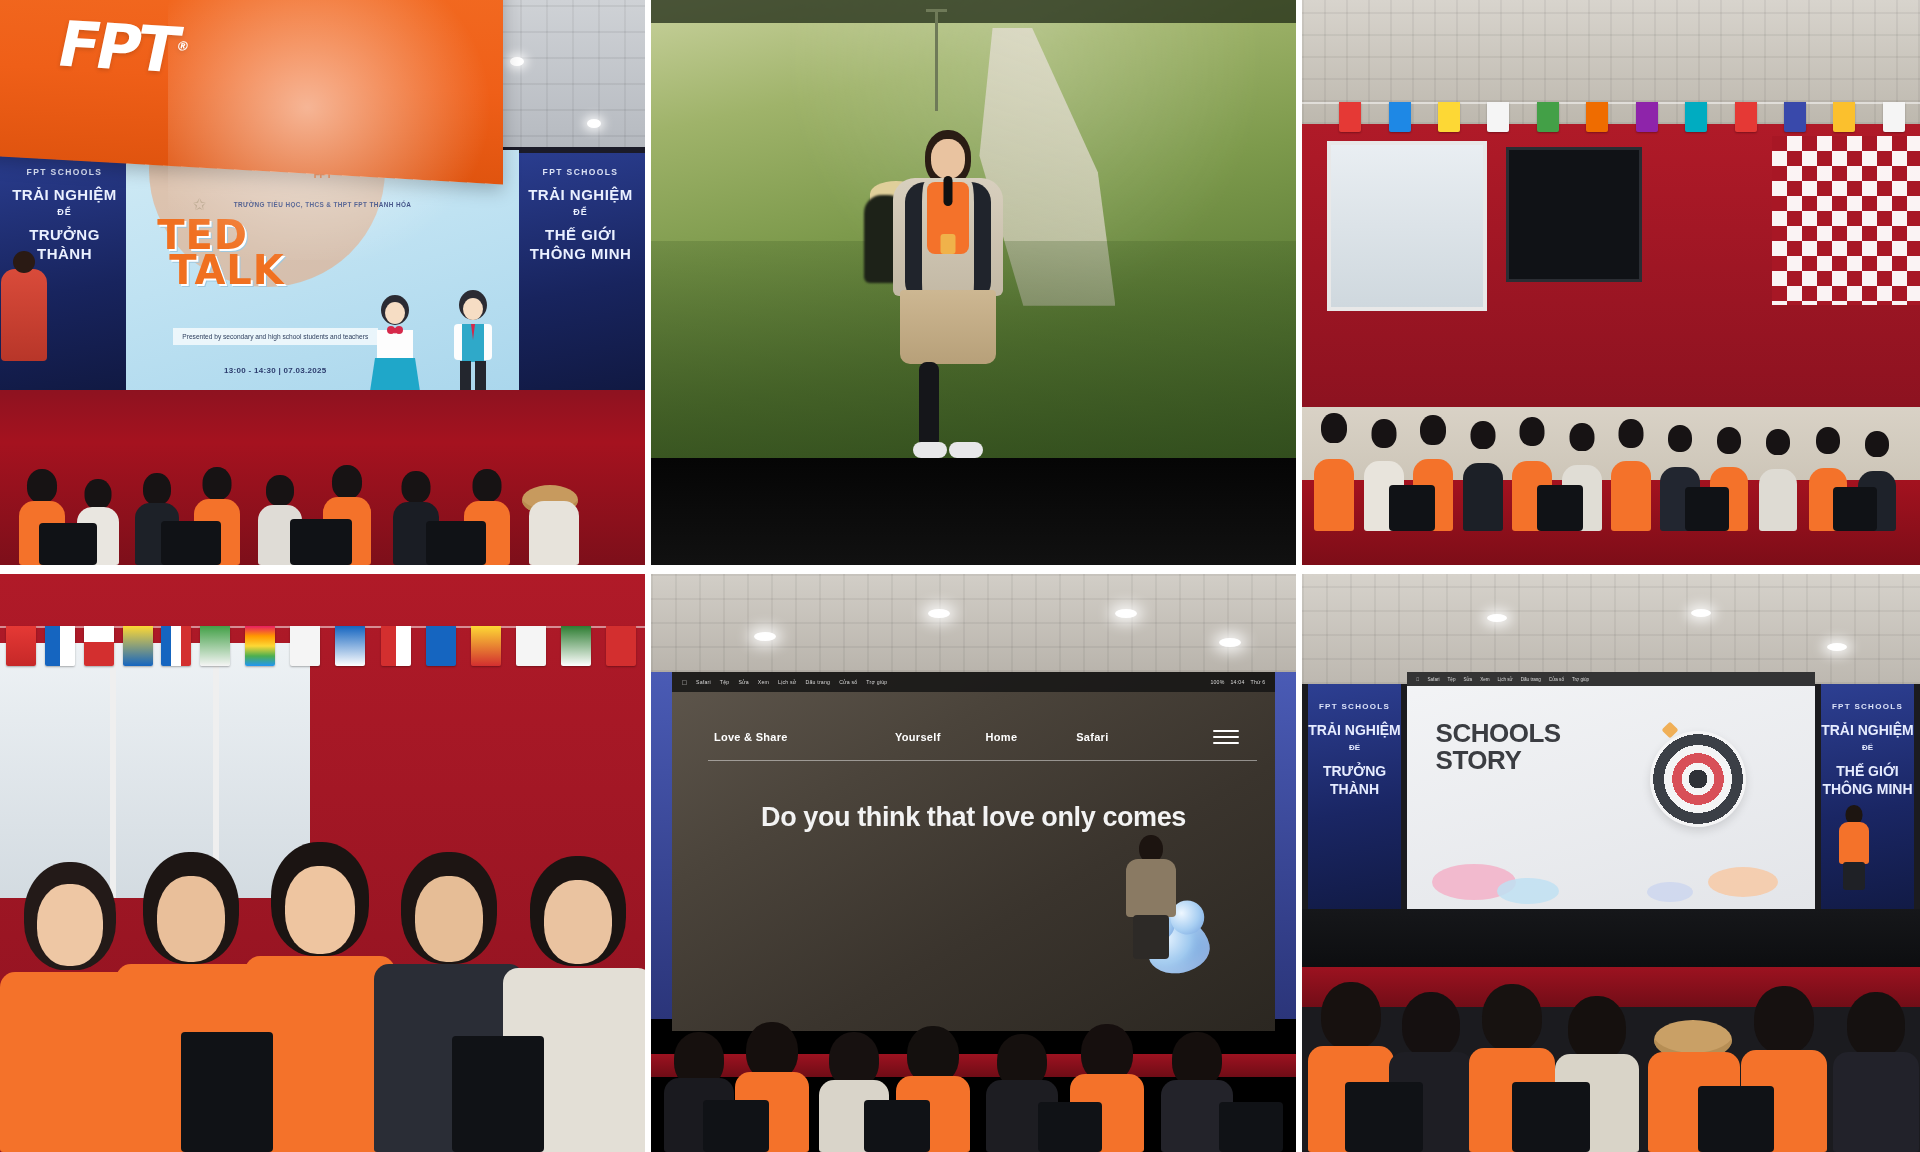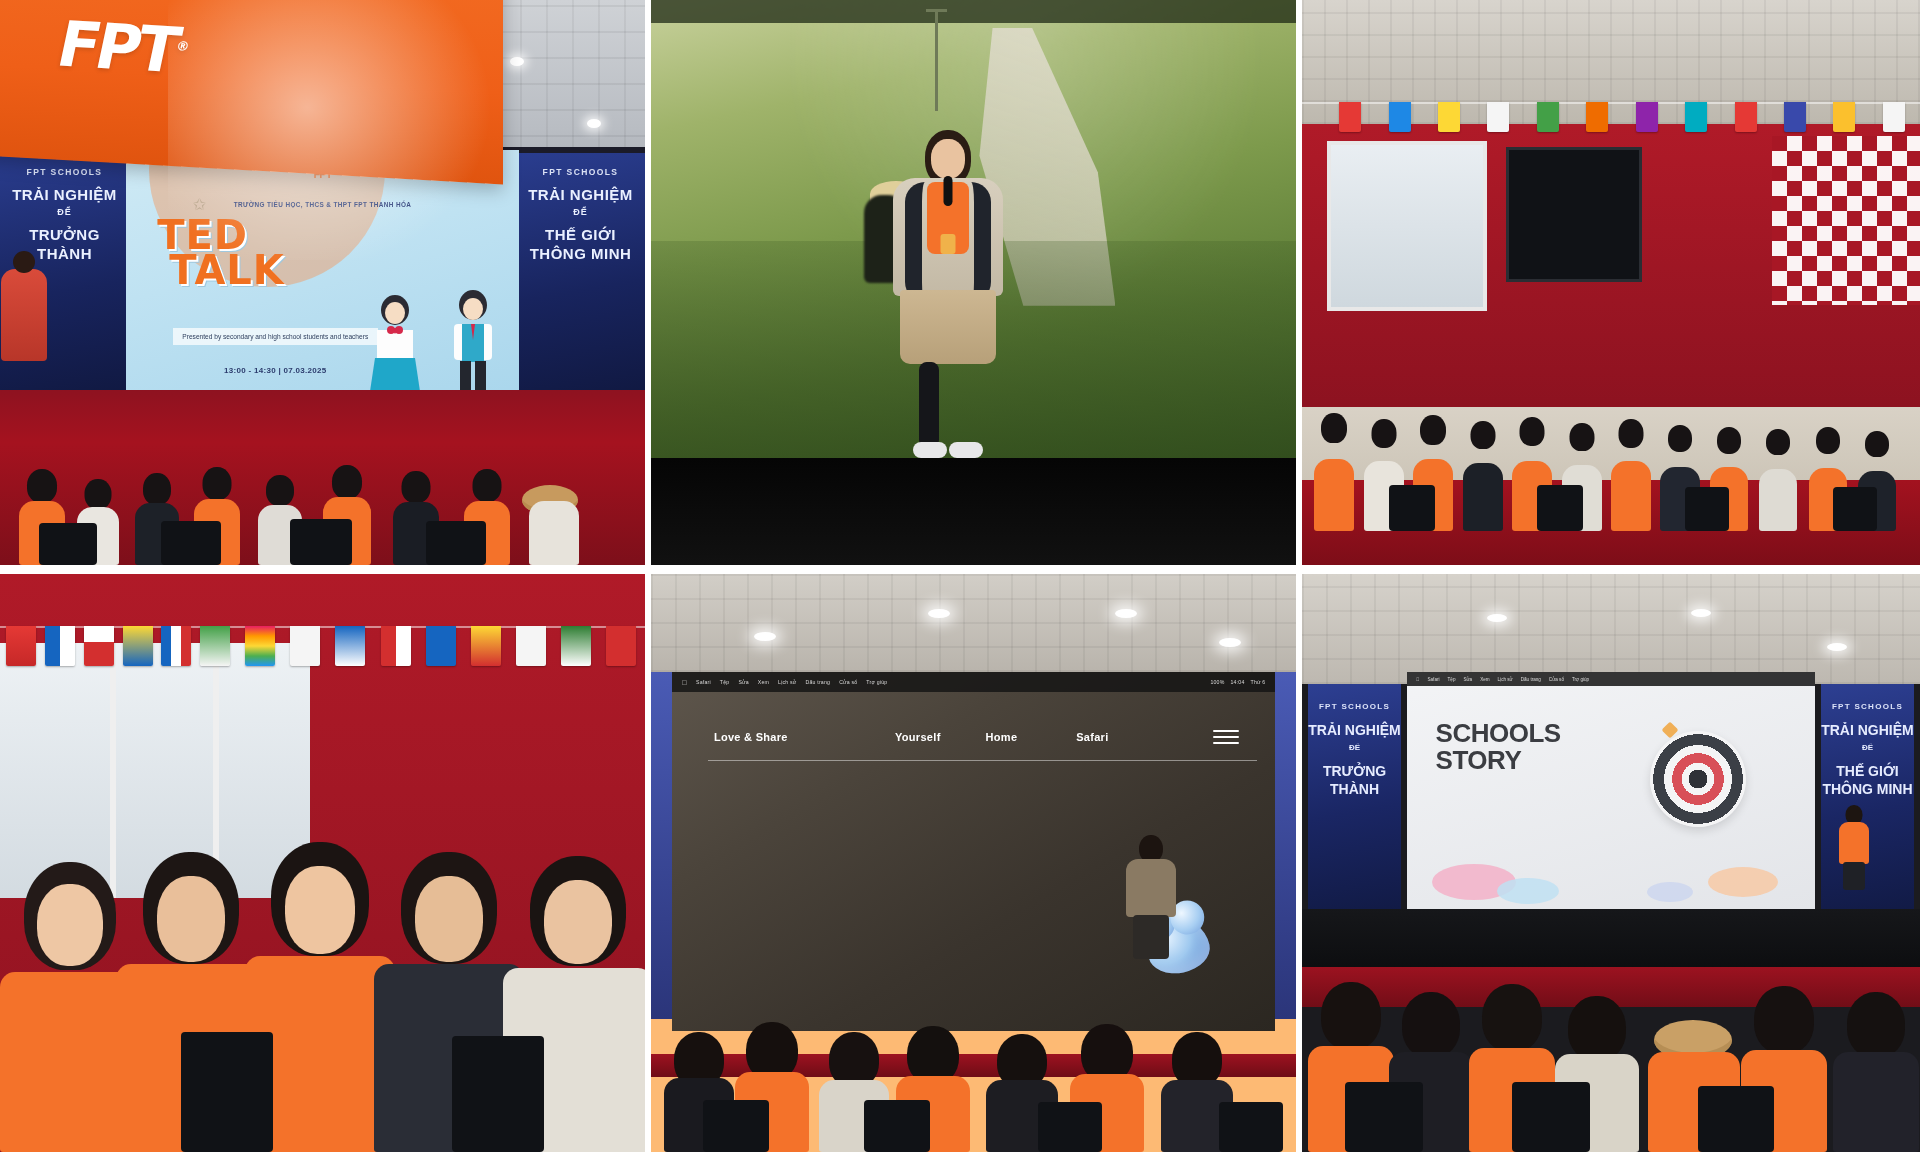--- a/index.html
+++ b/index.html
@@ -167,21 +167,21 @@
   .pRed .flag{position:absolute;top:18%;width:22px;height:30px;border-radius:0 0 2px 2px;box-shadow:0 1px 2px rgba(0,0,0,.3);}
   .pRed .floor{position:absolute;left:0;right:0;bottom:0;height:28%;background:linear-gradient(180deg,#d9d2c6,#bfb7a8);}
   .pRed .carpet{position:absolute;left:0;right:0;bottom:0;height:15%;background:linear-gradient(180deg,#a3121f,#7d0d18);}
   .pRed .row-people{position:absolute;left:0;right:0;bottom:6%;height:56%;}
 
   
   .p4 .bigwindow{position:absolute;left:0;top:12%;width:48%;height:44%;background:linear-gradient(180deg,#eef2f5,#d3dbe1);}
   .p4 .mullion{position:absolute;top:12%;height:44%;width:6px;background:#efefef;}
 
   
-  .p5 { background:#fdba74; }
+  .p5 { background:#000000; }
   .p5 .ceiling{
     position:absolute;left:0;right:0;top:0;height:17%;
     background:
       repeating-linear-gradient(90deg, rgba(0,0,0,.05) 0 2px, rgba(0,0,0,0) 2px 24px),
       repeating-linear-gradient(0deg, rgba(0,0,0,.05) 0 2px, rgba(0,0,0,0) 2px 24px),
       linear-gradient(180deg,#d2cec7,#b9b4ac);
   }
   .p5 .dlight{position:absolute;width:22px;height:9px;border-radius:50%;background:#fff;box-shadow:0 0 14px 6px rgba(255,255,255,.8);}
   .p5 .sideband{position:absolute;top:17%;width:3.2%;height:60%;background:linear-gradient(180deg,#4a5bb5,#2b357a);}
   .p5 .sideband.l{left:0;} .p5 .sideband.r{right:0;}
@@ -601,20 +601,21 @@
         <span class="n4">Safari</span>
         <span class="burger">
             <i></i>
             <i></i>
             <i></i>
           </span>
       </div>
       <div class="navline"></div>
 
       <div class="question">
+        <div>Do you think that love only comes</div>
       </div>
 
       <div class="heart"></div>
 
       <div class="presenter">
         <div class="h"></div>
           <div class="body"></div>
           <div class="legs"></div>
       </div>
 

